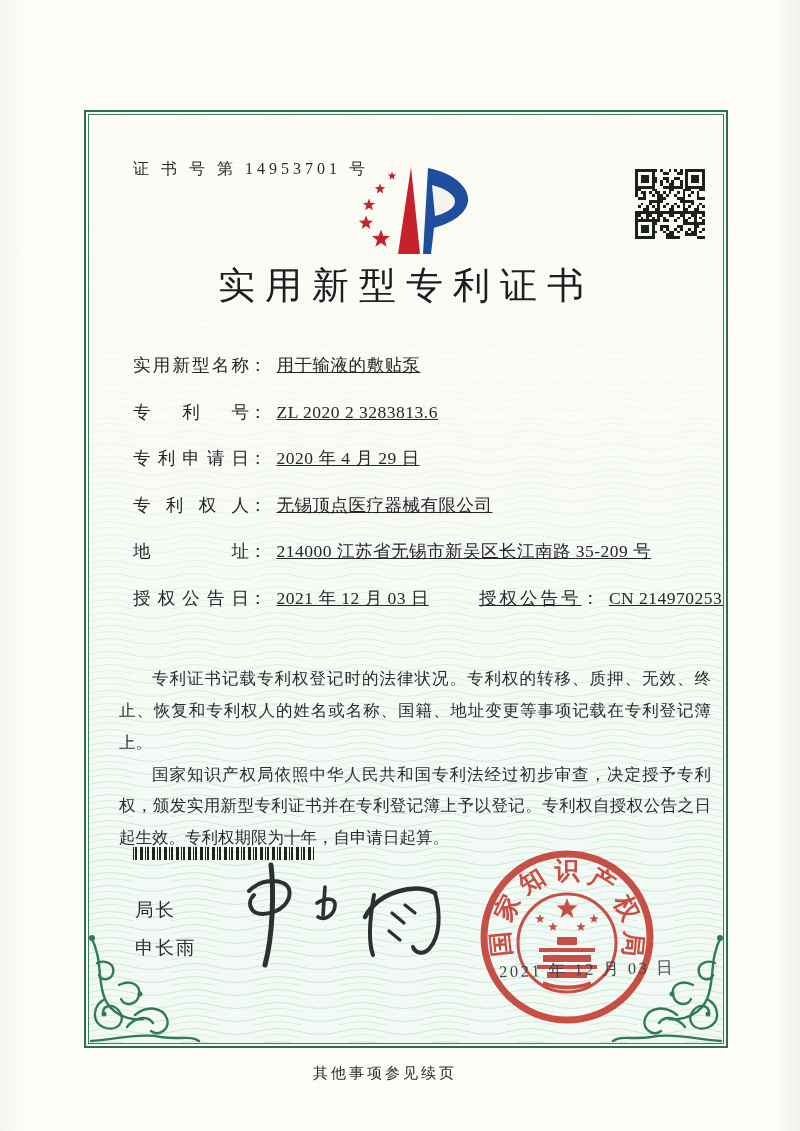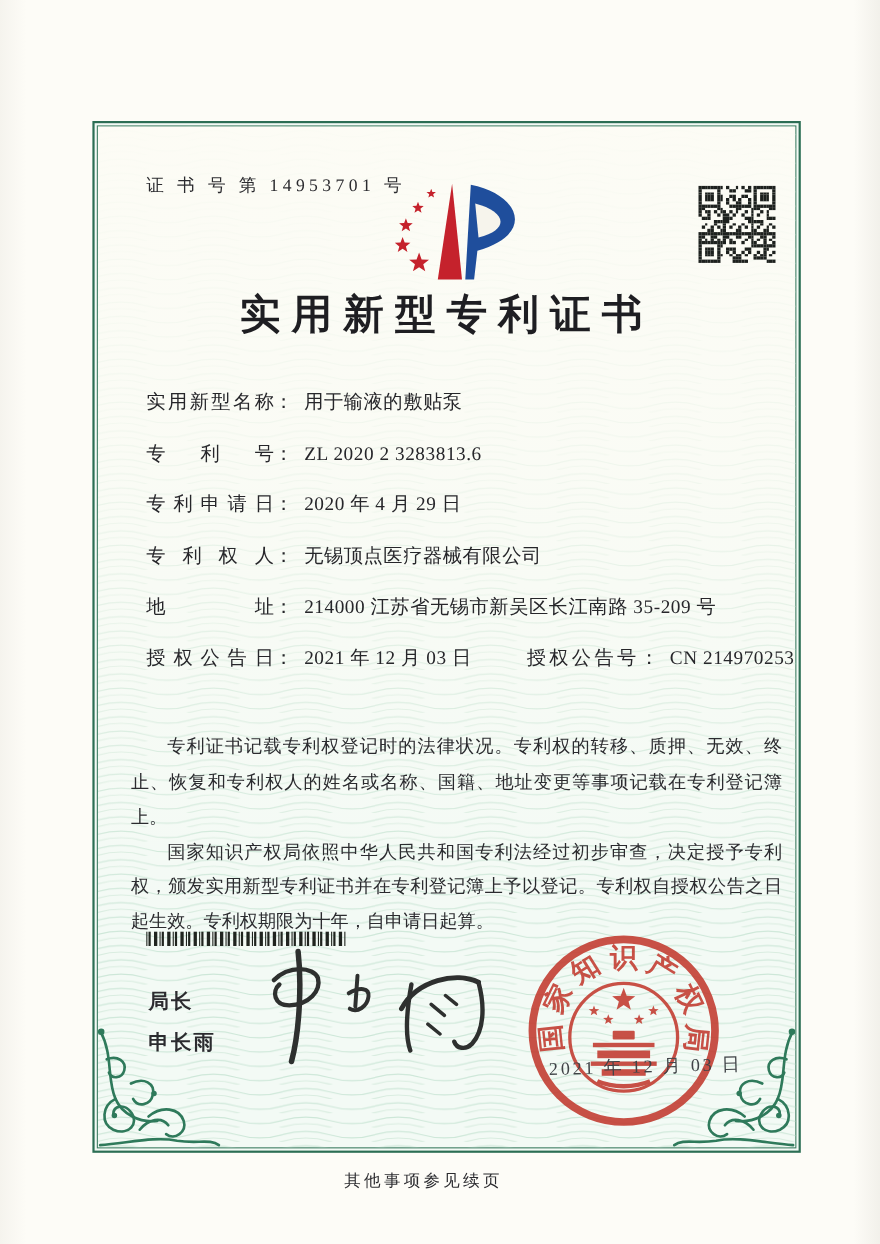--- a/index.html
+++ b/index.html
@@ -27,41 +27,41 @@
   .cert-no { position:absolute; left:44px; top:44px; font-size:16px; letter-spacing:4px; color:#2b2b2f; }
 
   .logo { position:absolute; left:246px; top:50px; width:142px; height:92px; }
 
   .qr { position:absolute; left:546px; top:54px; width:70px; height:70px;
     display:grid; grid-template-columns:repeat(25,1fr); grid-template-rows:repeat(25,1fr); }
   .qr div { background:transparent; }
   .qr div.on { background:#1d211e; }
 
   .title { position:absolute; left:0; top:146px; width:100%; text-align:center;
-    font-size:37px; font-weight:bold; letter-spacing:10px; color:#1e1e22; }
-
-  .fields { position:absolute; left:44px; top:238px; width:560px; font-size:17.5px; }
+    font-size:37px; font-weight:normal; letter-spacing:10px; color:#1e1e22; }
+
+  .fields { position:absolute; left:44px; top:238px; width:560px; font-size:17.5px;text-decoration:underline; }
   .frow { height:46.5px; white-space:nowrap; }
   .flabel { display:inline-block; width:116px; text-align:justify; text-align-last:justify; vertical-align:bottom; }
   .fcolon { display:inline-block; margin-right:10px; }
   .fvalue { letter-spacing:.5px; }
   .grant-group2 { margin-left:50px; }
   .grant-group2 .flabel2 { letter-spacing:3px; }
 
   .paras { position:absolute; left:30px; top:548px; width:592px;
     font-size:16.5px; line-height:1.93; text-align:justify; color:#2b2b2f; }
   .paras p { text-indent:2em; }
 
   .barcode { position:absolute; left:44px; top:732px; width:194px; height:13px;
     display:flex; align-items:stretch; }
   .barcode i { display:block; background:#20241f; }
   .barcode s { display:block; }
 
   .commissioner { position:absolute; left:46px; top:782px; font-size:18.5px; letter-spacing:2px; color:#2b2b2f; }
-  .commissioner div { margin-bottom:13px;font-weight:bold; }
+  .commissioner div { margin-bottom:13px; }
 
   .signature { position:absolute; left:148px; top:742px; width:220px; height:120px; }
 
   .seal { position:absolute; left:388px; top:732px; width:180px; height:180px; }
   .seal-date { position:absolute; left:410px; top:844px; font-size:16.5px; letter-spacing:2.5px;
     color:#3f4347; transform:rotate(-1.5deg); }
 
   .page-info { position:absolute; left:0; top:898px; width:100%; text-align:center;
     font-size:14.5px; letter-spacing:2px; color:#2b2b2f; }
 

